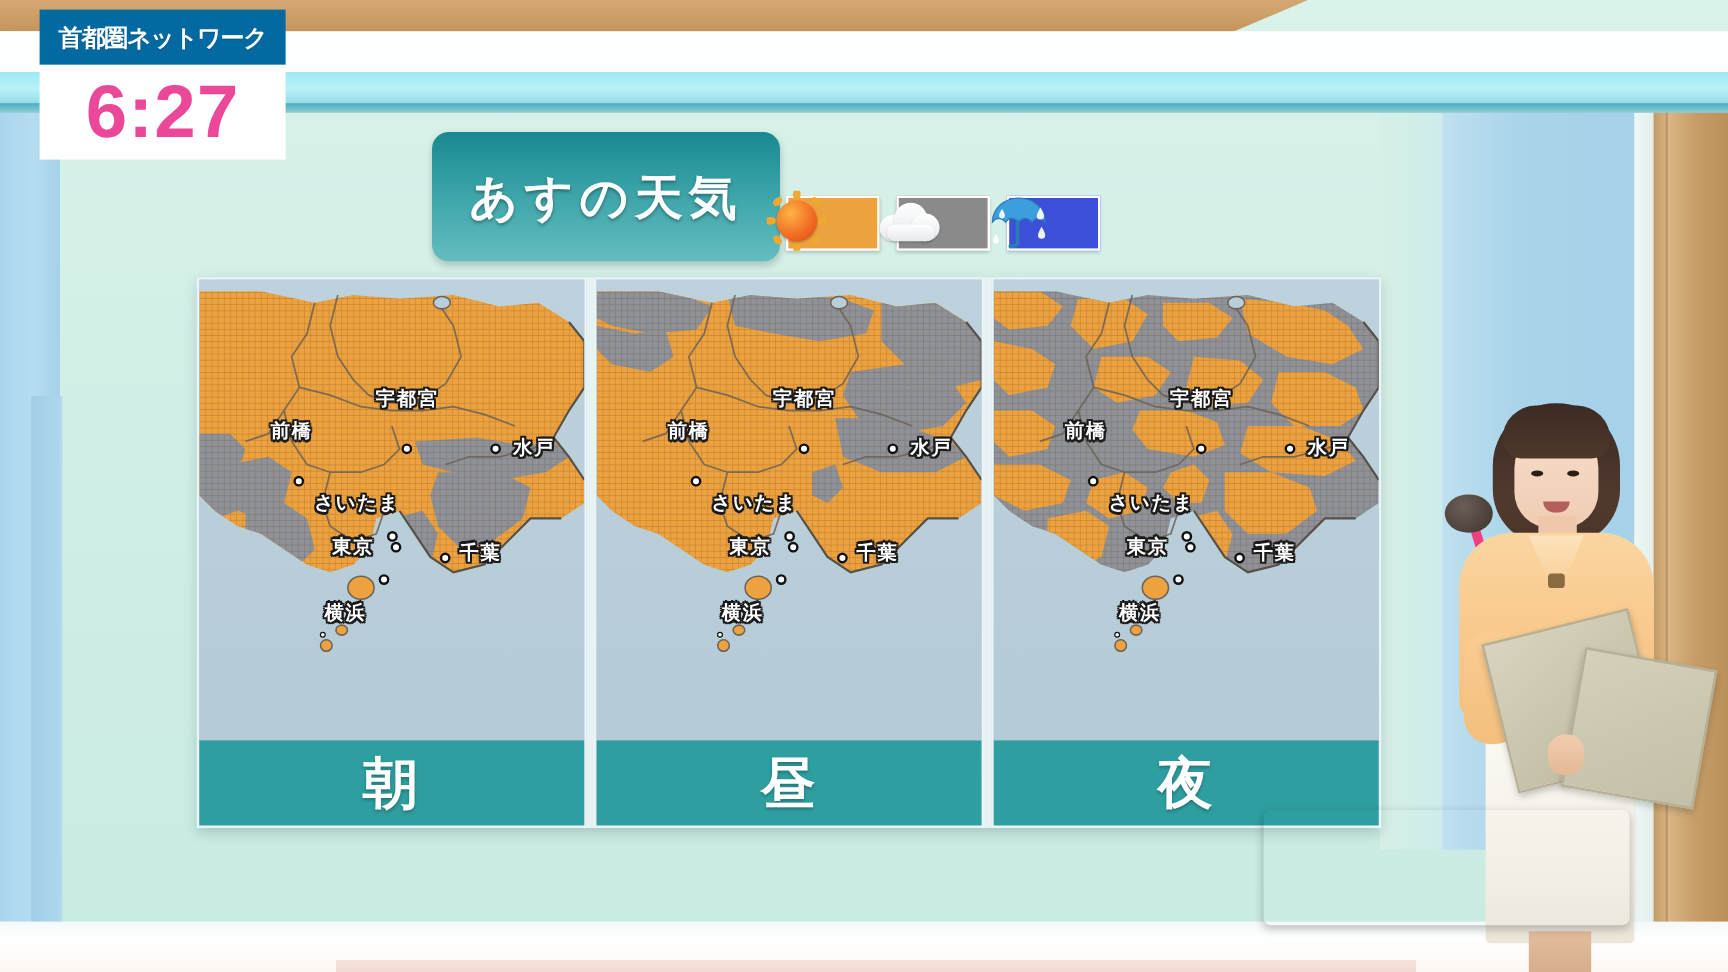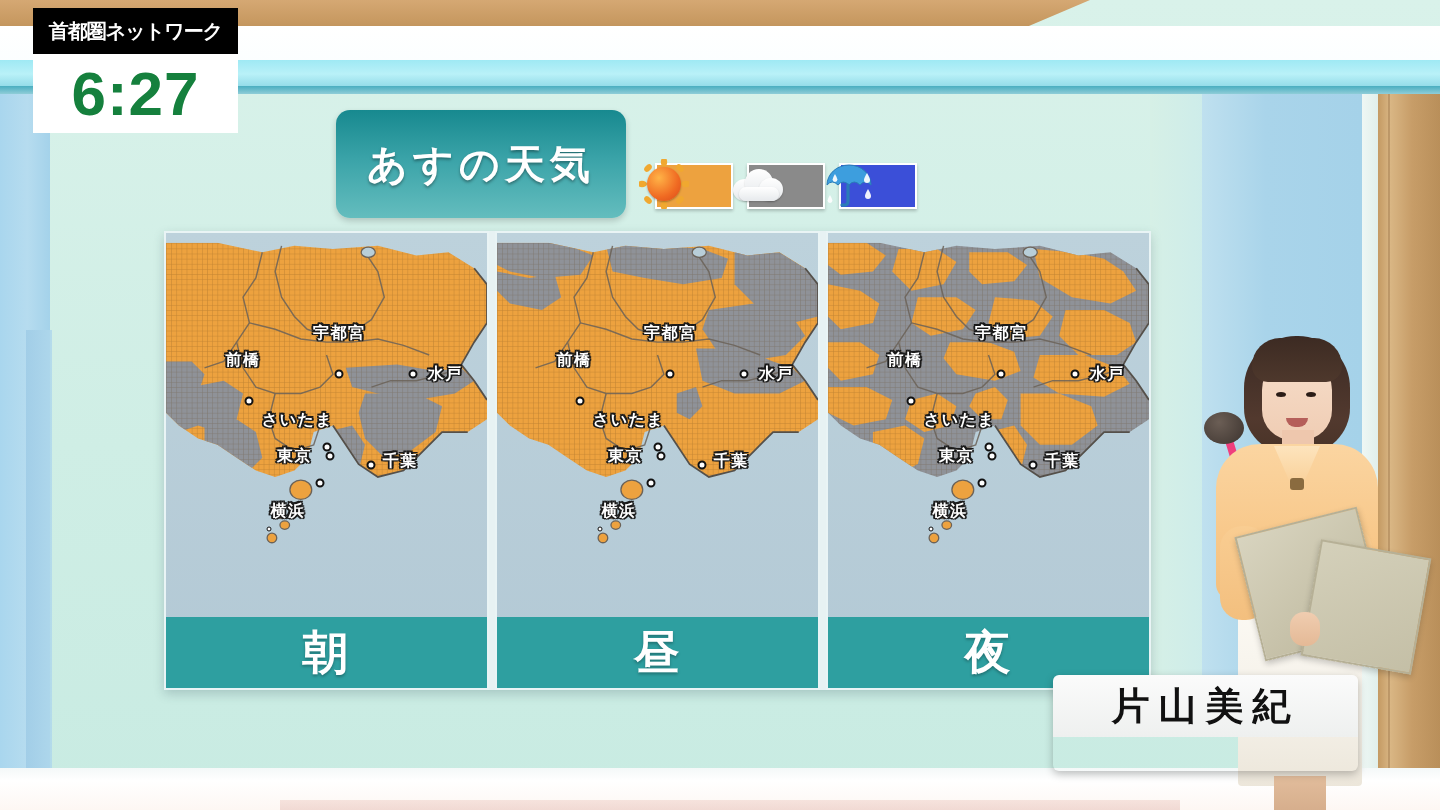--- a/index.html
+++ b/index.html
@@ -67,35 +67,35 @@
   }
   .bg-floor-pink {
     position:absolute; left:280px; top:800px; width:900px; height:10px;
     background:linear-gradient(180deg,#f3d9d2 0%, #eccdc6 100%);
     opacity:.7;
   }
 
   
   .logo-box { position:absolute; left:33px; top:8px; width:205px; height:125px; }
   .logo-title {
-    width:100%; height:46px; background:#000000;
+    width:100%; height:46px; background:#0369a1;
     display:flex; align-items:center; justify-content:center;
     color:#ffffff; font-size:20px; letter-spacing:-1px; font-weight:bold;
     text-shadow:0 1px 1px rgba(0,0,0,.18);
   }
   .logo-clock {
     width:100%; height:79px; background:#ffffff;
     display:flex; align-items:center; justify-content:center;
-    color:#15803d; font-size:62px; font-weight:bold; letter-spacing:1px;
+    color:#ec4899; font-size:62px; font-weight:bold; letter-spacing:1px;
     line-height:1;
   }
 
   
   .title-banner {
-    position:absolute; left:336px; top:110px; width:290px; height:108px;
+    position:absolute; left:360px; top:110px; width:290px; height:108px;
     border-radius:14px;
     background:linear-gradient(180deg,#17898f 0%, #3aa3a8 45%, #64bdbe 100%);
     box-shadow:0 3px 6px rgba(0,0,0,.18);
     display:flex; align-items:center; justify-content:center;
   }
   .title-text {
     color:#ffffff; font-size:40px; font-weight:bold; letter-spacing:5px;
     text-shadow:0 2px 3px rgba(0,0,0,.35);
   }
 
@@ -619,16 +619,15 @@
     <div class="p-collar"></div>
     <div class="p-brooch"></div>
     <div class="p-arm-l"></div>
     <div class="p-arm-r"></div>
     <div class="p-board"></div>
     <div class="p-board2"></div>
     <div class="p-hand"></div>
   </div>
 
   <div class="nameplate">
-    <div class="np-name">片山美紀</div>
   </div>
 
 </div>
 
 </body></html>

